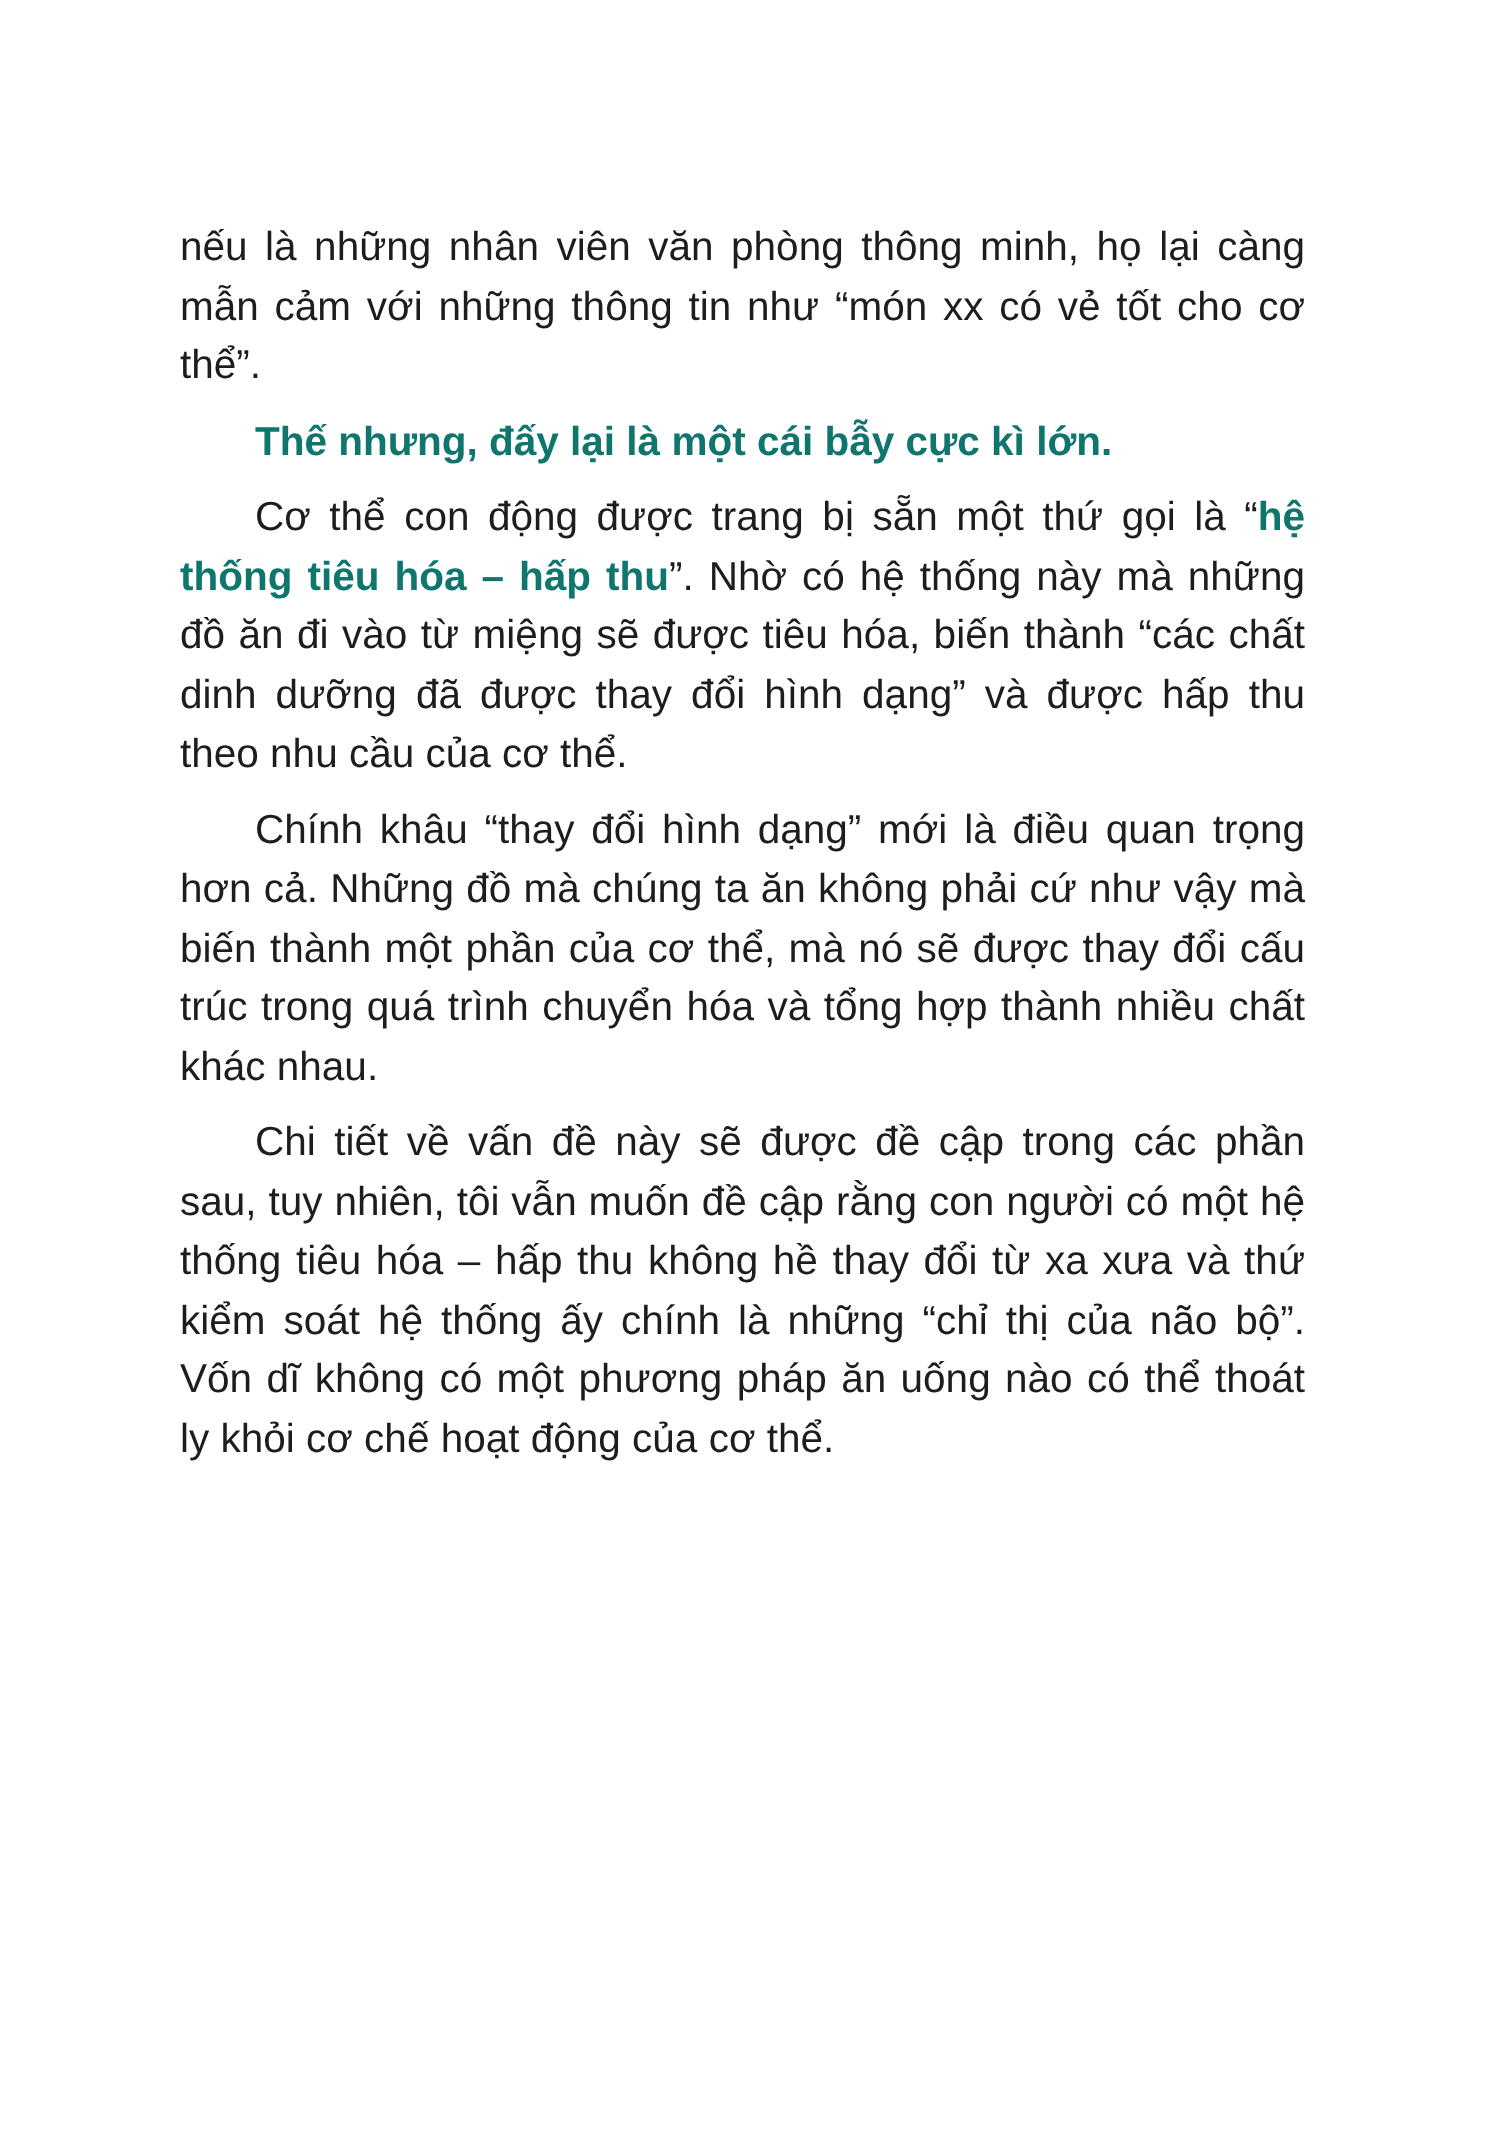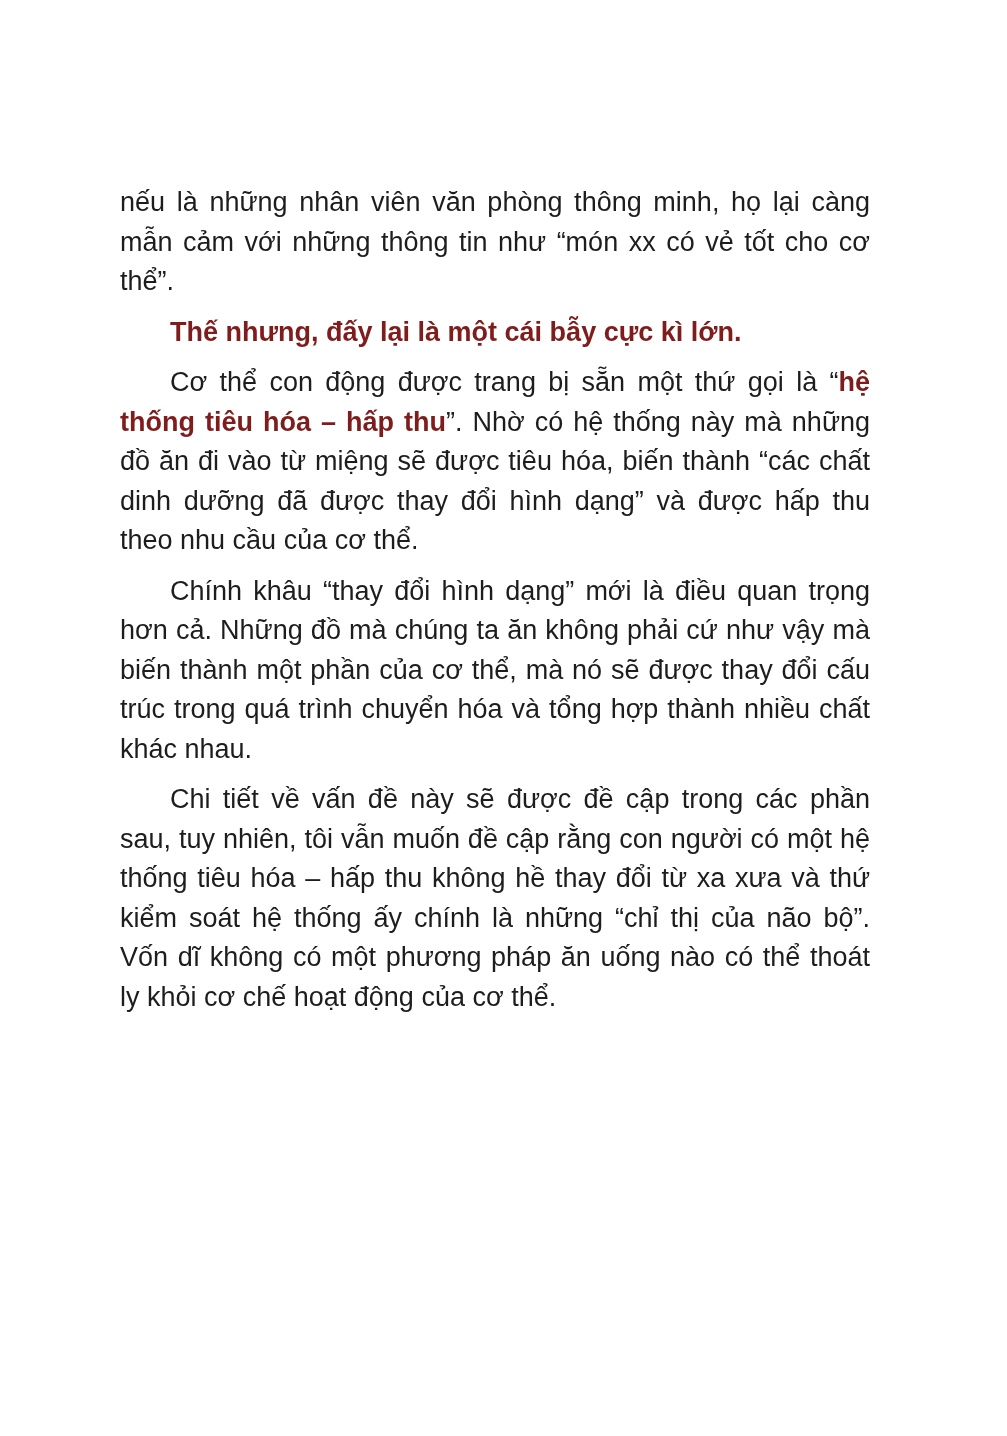--- a/index.html
+++ b/index.html
@@ -7,42 +7,41 @@
     padding: 0;
     background: #ffffff;
   }
   .page {
     position: relative;
     width: 1007px;
     height: 1252px;
     background: #ffffff;
     overflow: hidden;
     font-family: "Liberation Sans", sans-serif;
-    margin-top: 38px;
   }
   .text-block {
     position: absolute;
     left: 120px;
     top: 145px;
     width: 750px;
   }
   .para {
     margin: 0 0 11px 0;
     font-size: 27px;
     line-height: 39.5px;
     color: #1d1d1d;
     text-align: justify;
     text-justify: inter-word;
   }
   .para.indent {
     text-indent: 50px;
   }
   .bold {
     font-weight: bold;
-    color: #7f1d1d;
+    color: #0f766e;
   }
   .page-number {
     position: absolute;
     left: 924px;
     top: 1310px;
     font-size: 23px;
     line-height: 30px;
     color: #3a3a3a;
   }
 </style>

